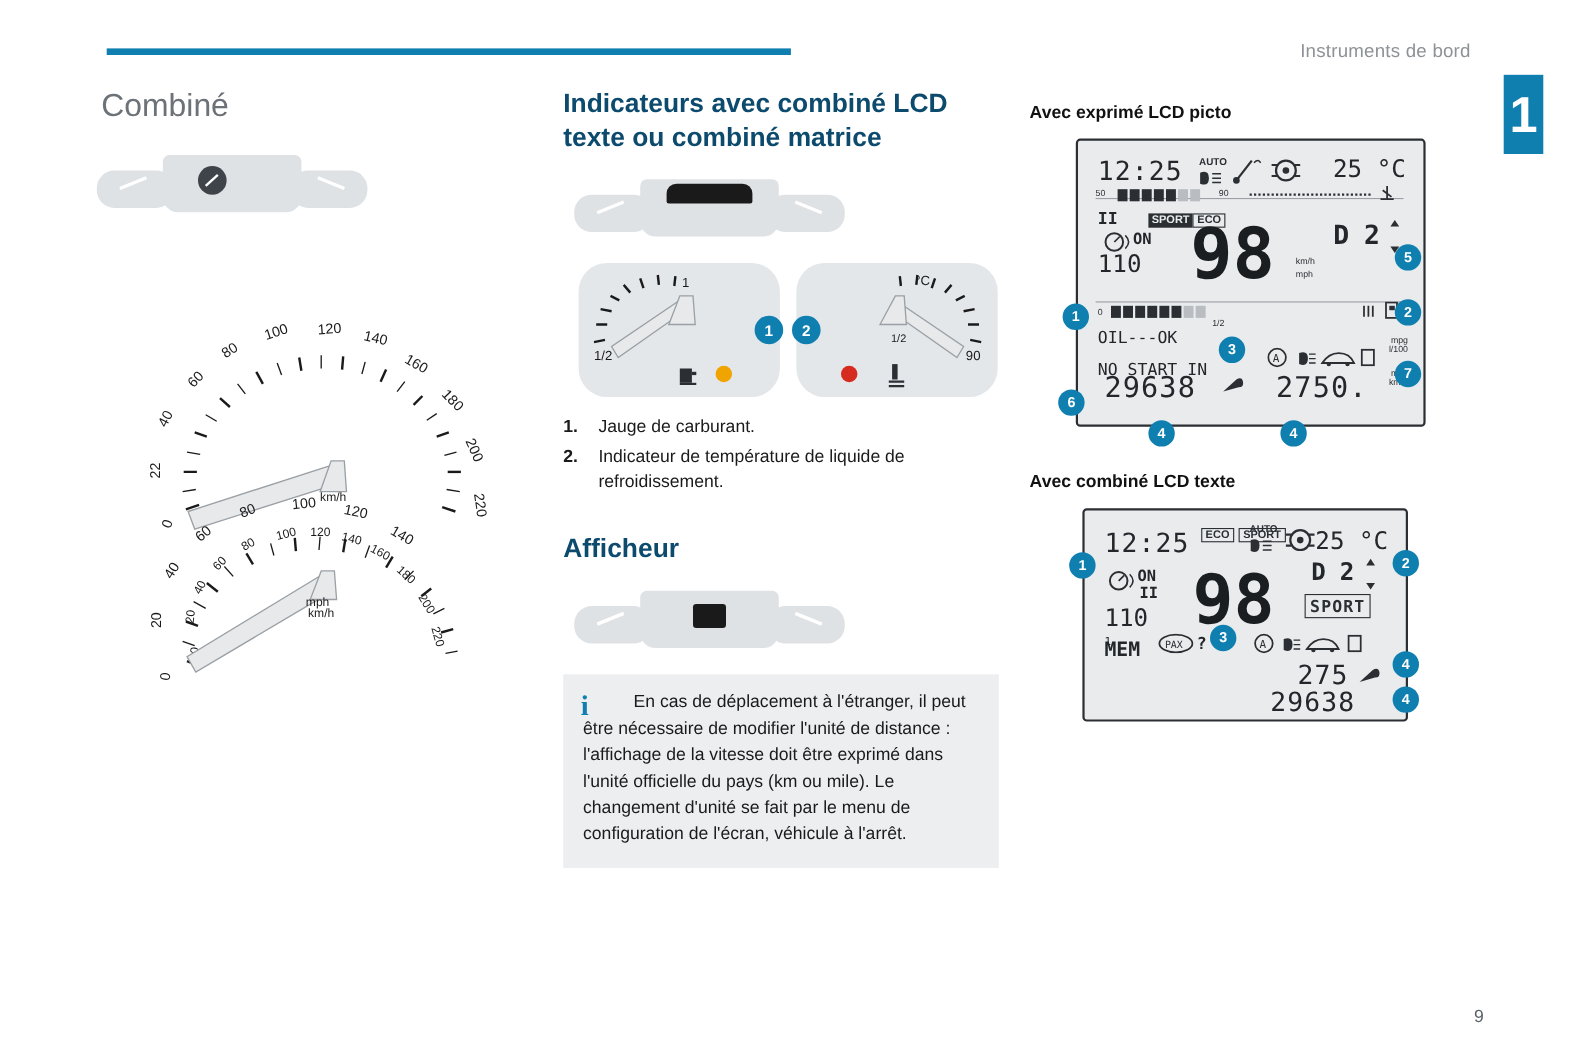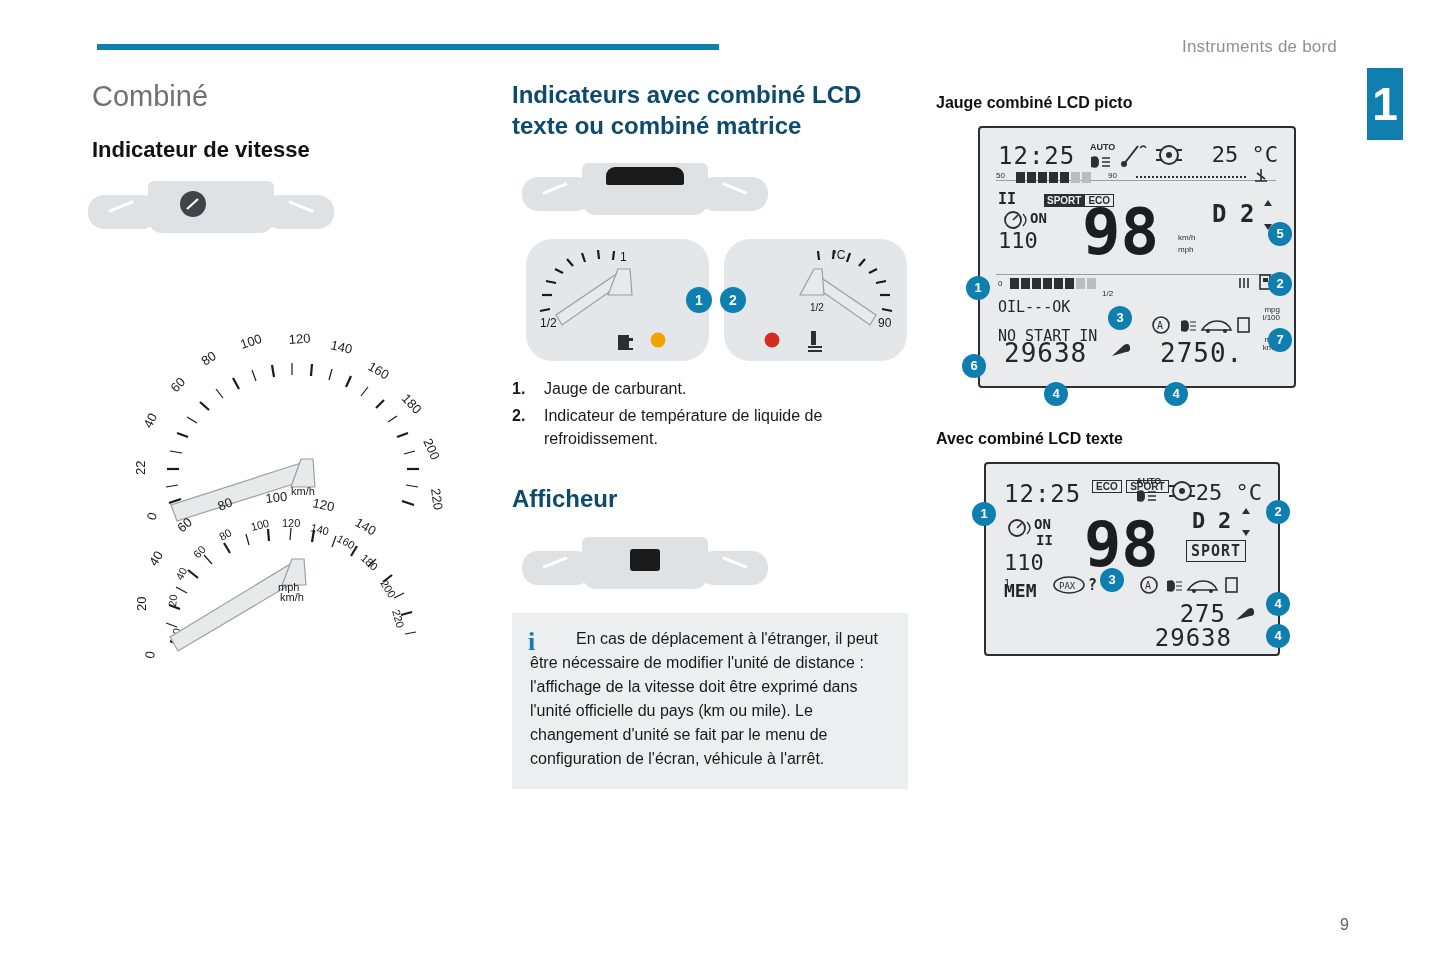--- a/index.html
+++ b/index.html
@@ -188,21 +188,20 @@
 <div class="page">
 
   <div class="hdr-rule"></div>
   <div class="hdr-title">Instruments de bord</div>
   <div class="chapter-tab"></div>
   <div class="chapter-num">1</div>
   <div class="page-num">9</div>
 
   <div class="col1">
     <h1 class="title">Combiné</h1>
-    <h2 class="sub">Indicateur de vitesse</h2>
 
     <div class="cluster" style="margin-left:-6px;">
       <div class="wingL"></div>
       <div class="wingR"></div>
       <div class="needleL"></div>
       <div class="needleR"></div>
       <div class="big"></div>
       <div class="circ"></div>
       <svg width="18" height="18" style="position:absolute;left:98px;top:18px;">
         <path d="M3 14 L14 4" stroke="#ffffff" stroke-width="2.2" fill="none"></path>
@@ -397,21 +396,21 @@
     </div>
 
     <div class="infobox">
       <span class="info-i">i</span>
       <div class="ibody">En cas de déplacement à l'étranger, il peut être nécessaire de modifier l'unité de distance : l'affichage de la vitesse doit être exprimé dans l'unité officielle du pays (km ou mile). Le changement d'unité se fait par le menu de configuration de l'écran, véhicule à l'arrêt.</div>
     </div>
   </div>
 
   <div class="col3">
 
-    <h3 class="small" style="margin-top:14px;">Jauge combiné LCD picto</h3>
+    <h3 class="small" style="margin-top:14px;">Avec exprimé LCD picto</h3>
 
     <div style="position:relative;">
       <div class="lcd lcd-picto">
         <div class="lcd-inner">
 
           <div class="lcdrow seg" style="left:8px; top:4px; font-size:24px; letter-spacing:1px;">12:25</div>
           <div class="lcdrow" style="left:100px; top:4px; font-size:9px; font-weight:bold; color:#2b2f33;">AUTO</div>
           <svg class="lcdrow" style="left:98px; top:16px;" width="26" height="16">
             <path d="M3 3 q8 -3 8 5 q0 8 -8 5 z" fill="#2b2f33"></path>
             <path d="M14 4 h8 M14 8 h8 M14 12 h8" stroke="#2b2f33" stroke-width="1.4"></path>

